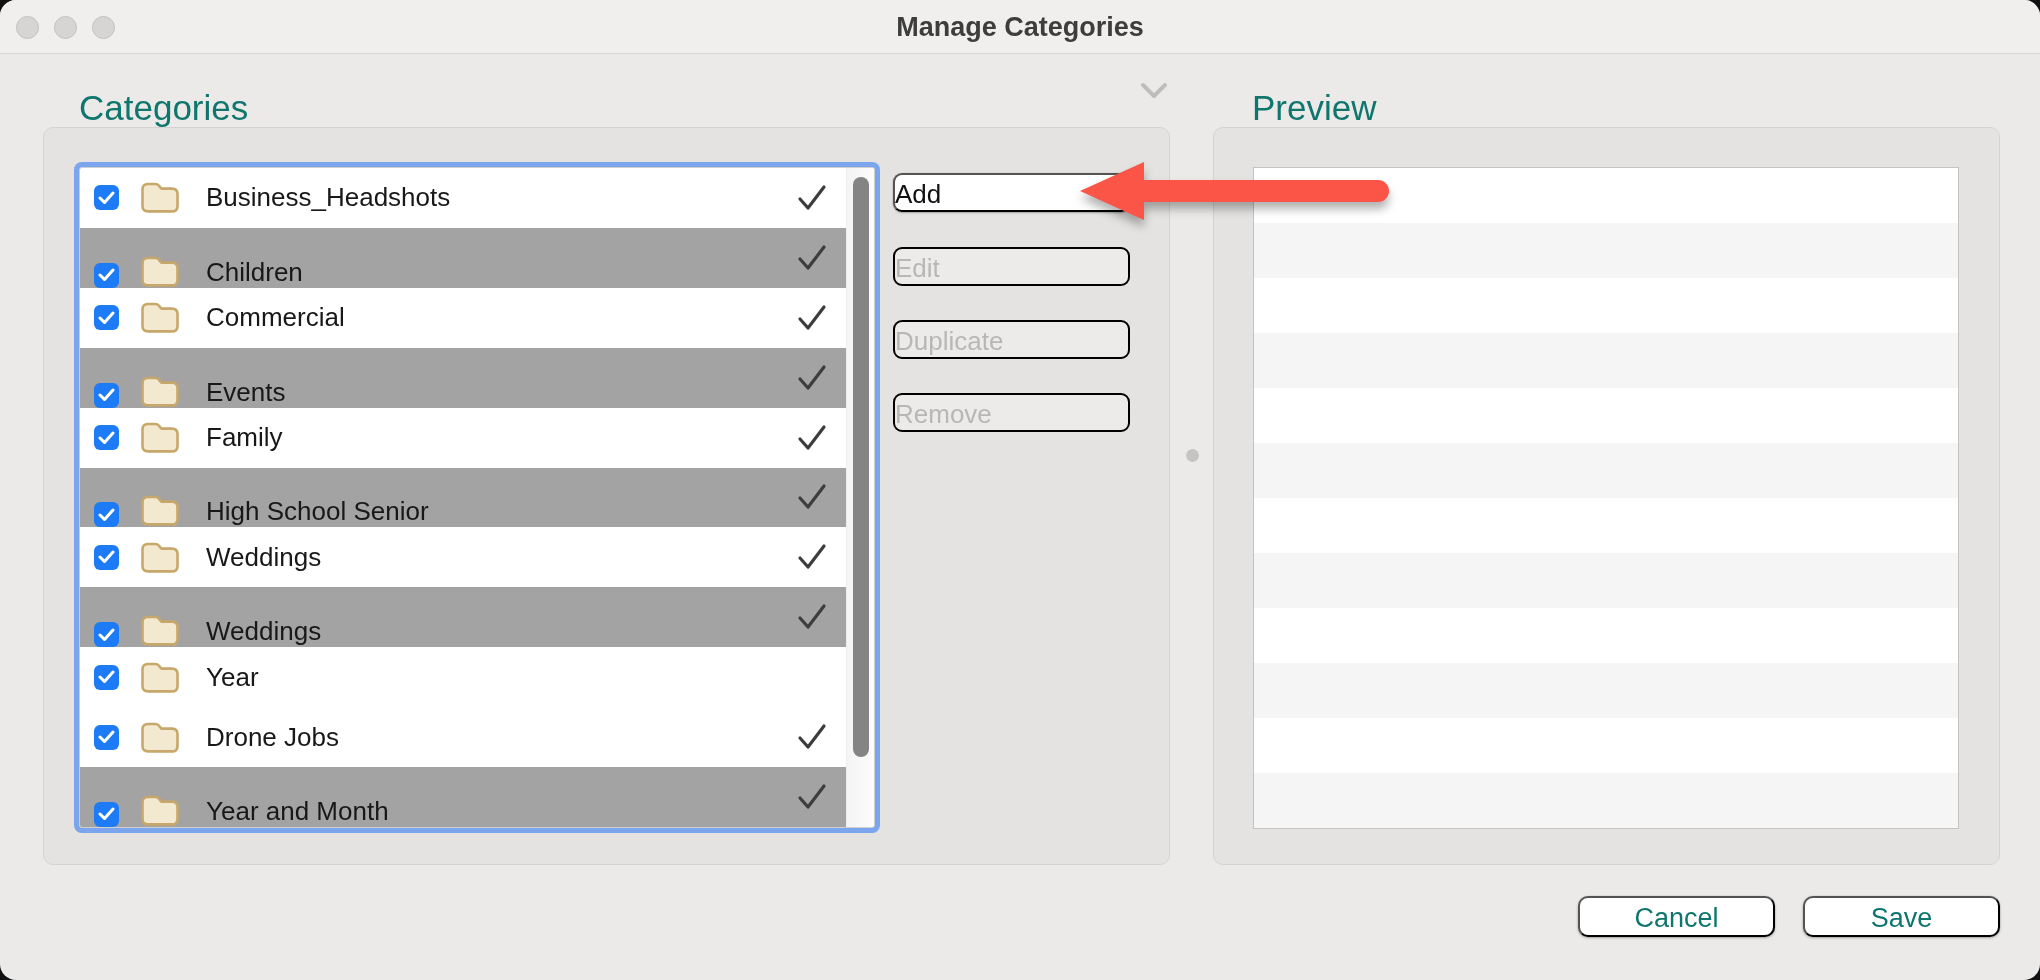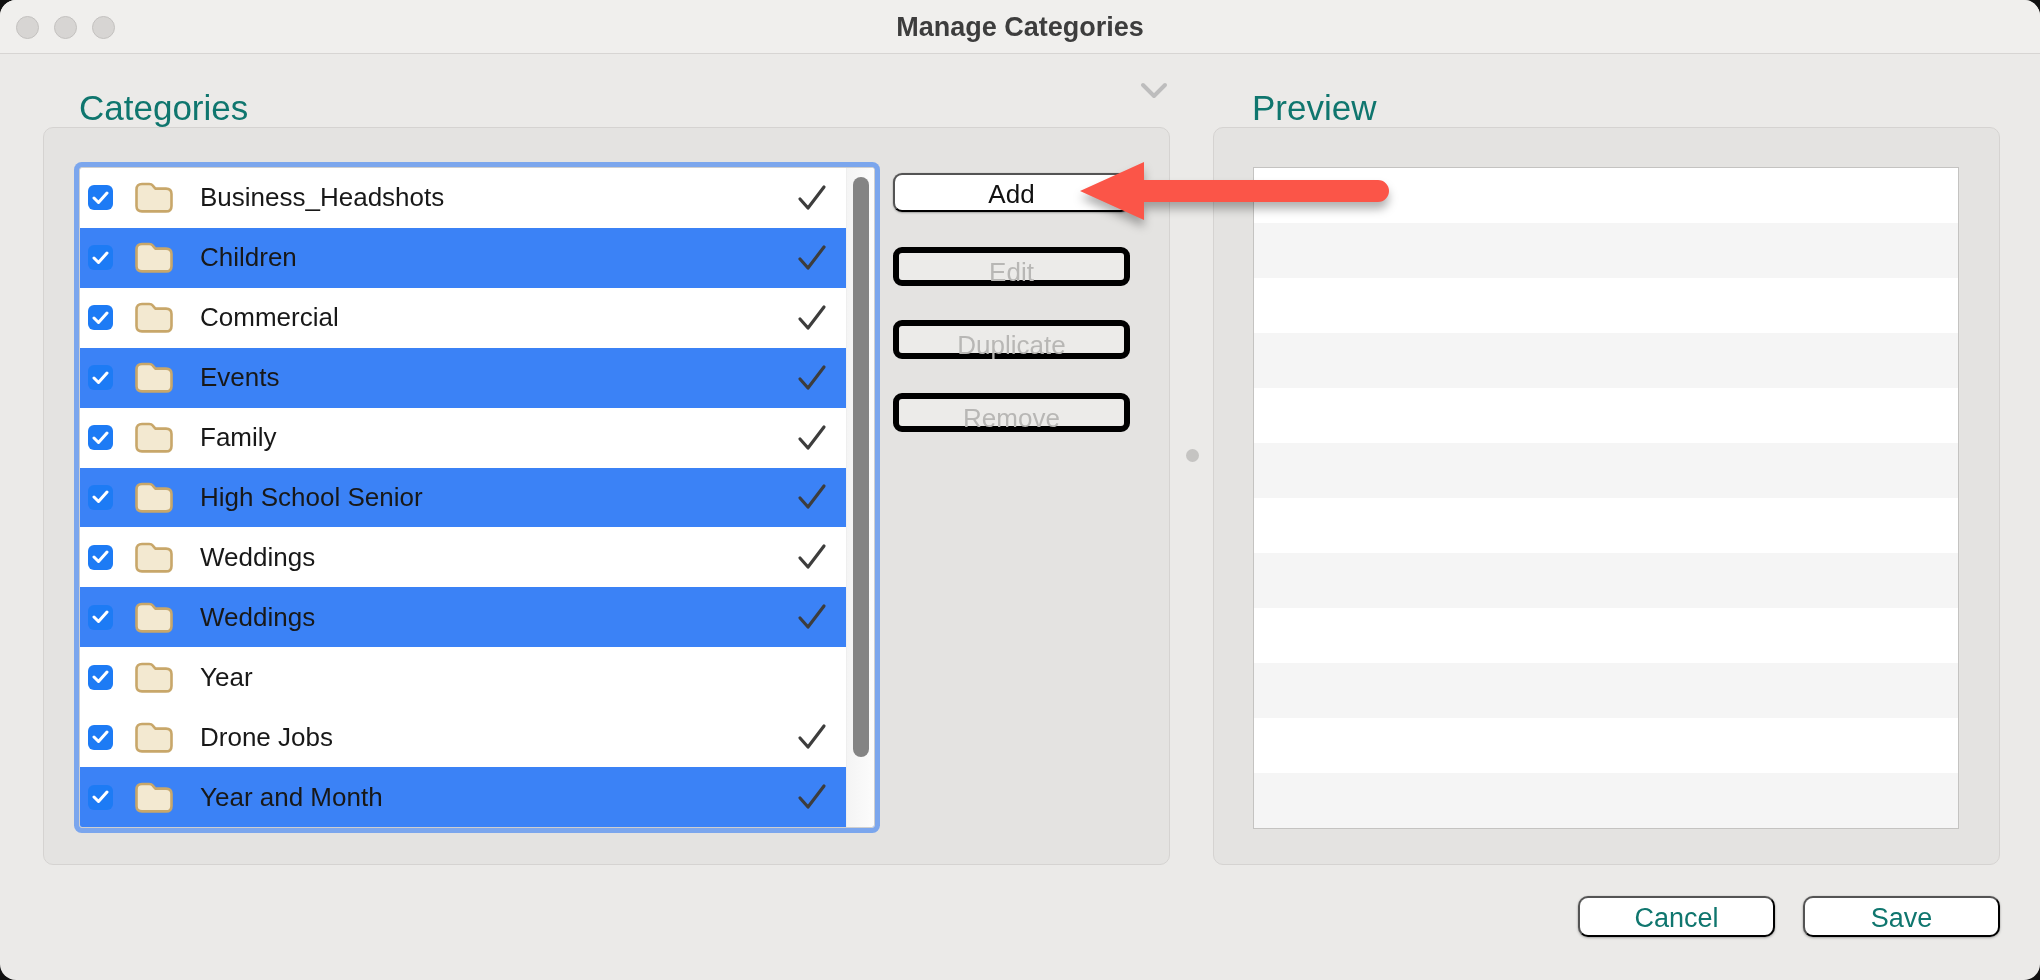--- a/index.html
+++ b/index.html
@@ -34,42 +34,42 @@
   .panel-left  { left:43px;  width:1127px; }
   .panel-right { left:1213px; width:787px; }
   .resize-dot { position:absolute; left:1186px; top:449px; width:13px; height:13px;
     border-radius:50%; background:#c5c4c2; }
   
   .cat-list {
     position:absolute; left:35px; top:39px; width:796px; height:661px;
     background:#fff; border:1px solid #cfcfcf; border-radius:3px;
     box-shadow:0 0 0 5px #7ba6ed; display:flex; flex-direction:column; overflow:hidden;
   }
-  .cat-row { flex:1; position:relative; display:flex; align-items:center; padding-left:8px; }
-  .cat-row.alt { background:#3b82f6; }
+  .cat-row { flex:1; position:relative; display:flex; align-items:center; padding-left:14px; }
+  .cat-row.alt { background:#a3a3a3;align-items:flex-end; }
   .checkbox { width:25px; height:25px; border-radius:6px; background:#1d7bf5;
     flex:0 0 auto; display:flex; align-items:center; justify-content:center; }
   .folder { width:40px; height:33px; margin-left:21px; flex:0 0 auto; }
   .cat-label { margin-left:26px; font-size:26px; color:#181818; white-space:nowrap; }
   .applied { position:absolute; right:47px; top:50%; transform:translateY(-50%);
     width:30px; height:28px; }
   
   .scroll-track { position:absolute; right:0; top:0; bottom:0; width:28px;
     background:linear-gradient(to right,#f4f4f4,#fcfcfc); border-left:1px solid #eeeeee; }
   .scroll-thumb { position:absolute; left:6px; top:9px; width:16px; height:580px;
     border-radius:8px; background:#848484; }
   
   .action-btn {
     position:absolute; left:849px; width:237px; height:39px;
-    border-radius:9px; font-size:26px; text-align:center; line-height:39px;
+    border-radius:9px; font-size:26px; text-align:left; line-height:39px;
     font-family:inherit;
   }
   .action-btn.enabled { background:#ffffff; color:#111;
     box-shadow:0 1px 2px rgba(0,0,0,.28), 0 0 0 0.5px rgba(0,0,0,.05); }
-  .action-btn.disabled { background:#ecebe9; color:#b8b7b5; border:6px solid #000000; }
+  .action-btn.disabled { background:#ecebe9; color:#b8b7b5; border:2px solid #000000; }
   
   .preview-box {
     position:absolute; left:39px; top:39px; width:706px; height:662px;
     background:#fff; border:1.5px solid #c4c3c1; display:flex; flex-direction:column;
     overflow:hidden;
   }
   .stripe { flex:1; background:#fff; }
   .stripe.alt { background:#f5f5f5; }
   
   .arrow { position:absolute; left:1078px; top:159px; width:322px; height:64px;

